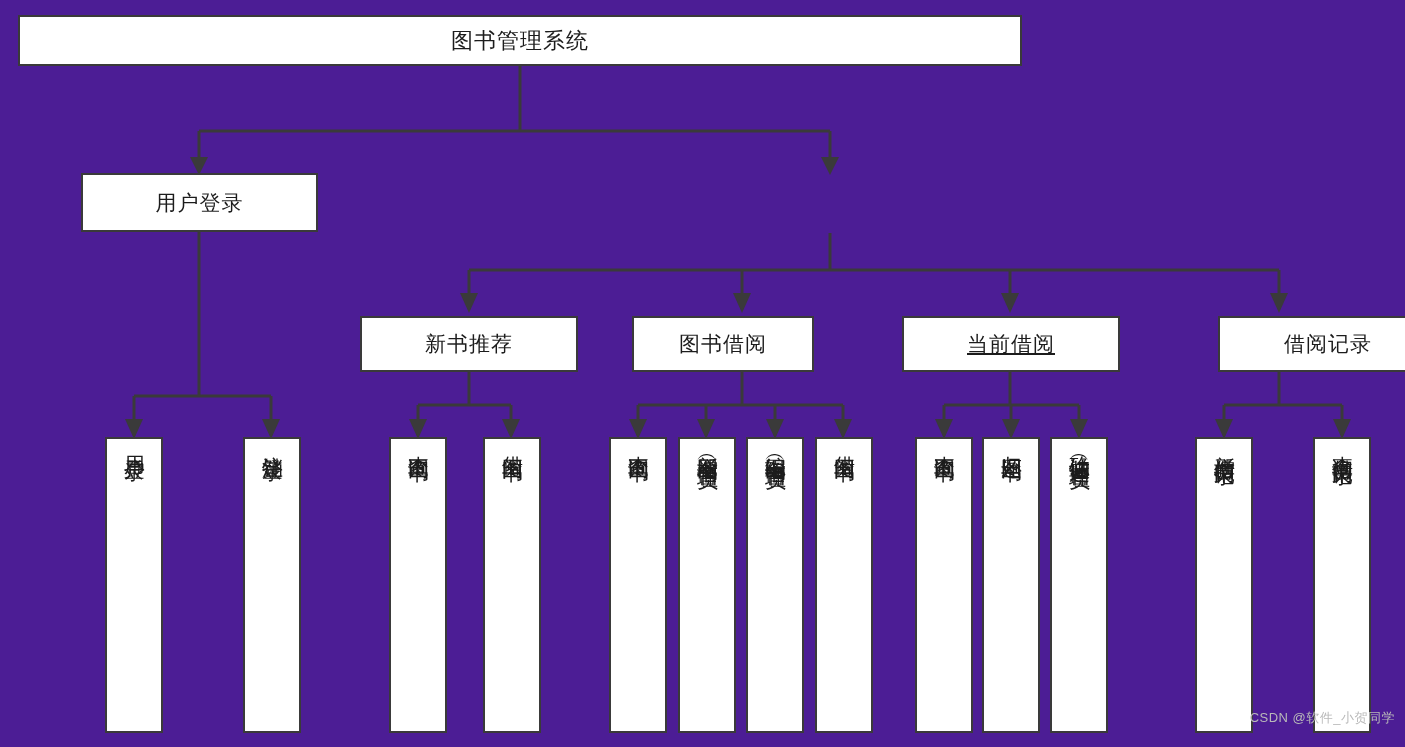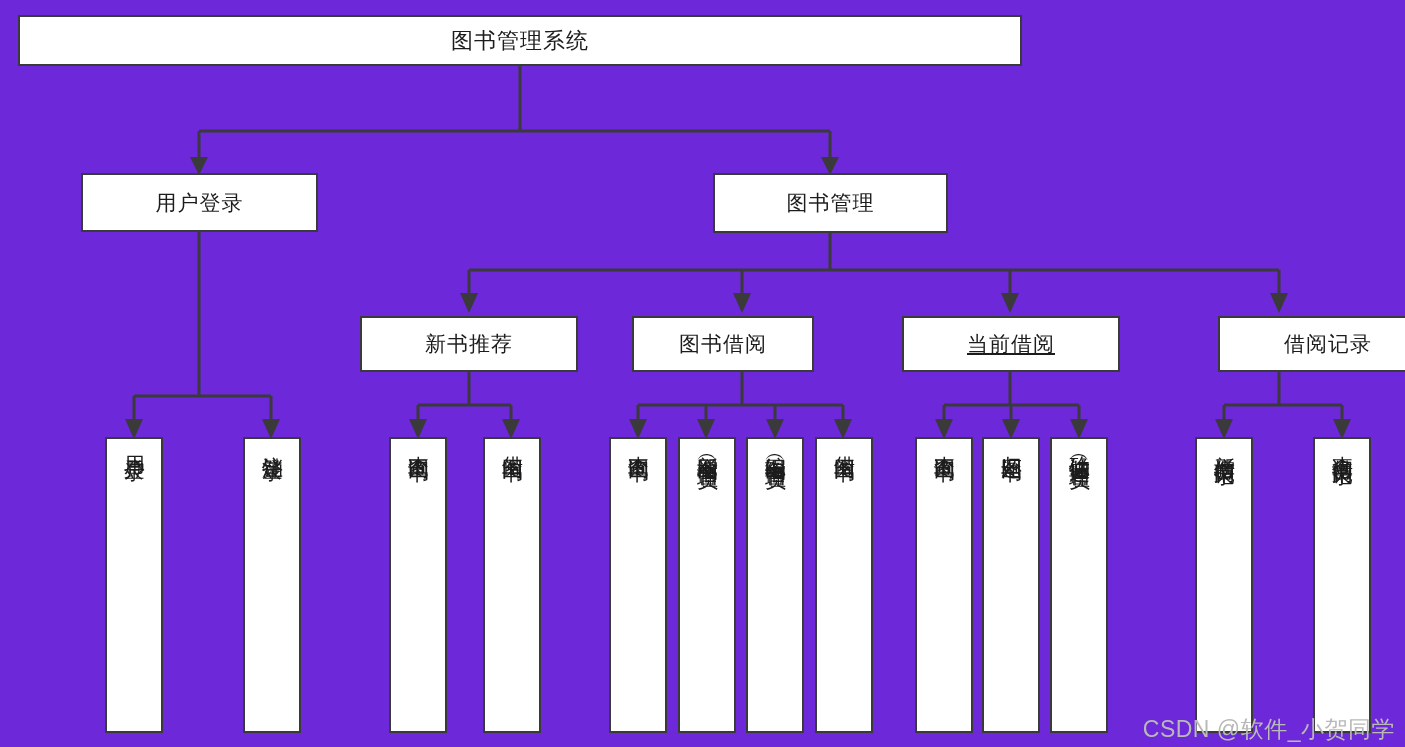--- a/index.html
+++ b/index.html
@@ -5,21 +5,21 @@
 <style>
   html,body{margin:0;padding:0;background:#ffffff;}
   body{
     font-family:"Liberation Sans","DejaVu Sans",sans-serif;
     -webkit-font-smoothing:antialiased;
   }
   #canvas{
     position:relative;
     width:1405px;
     height:747px;
-    background:#6d28d9;
+    background:#4c1d95;
     overflow:hidden;
   }
   
   .box{
     position:absolute;
     box-sizing:border-box;
     background:#ffffff;
     border:2px solid #3a3a3a;
     display:flex;
     align-items:center;
@@ -57,22 +57,22 @@
   #wires path, #wires line{
     stroke:#3a3a3a;
     stroke-width:3;
     fill:none;
   }
   #wires polygon{ fill:#3a3a3a; }
   
   #watermark{
     position:absolute;
     right:10px;
-    bottom:2px;
-    font-size:23px;
+    bottom:20px;
+    font-size:13px;
     color:#b9b9b9;
     white-space:nowrap;
     letter-spacing:0.5px;
   }
 </style>
 </head>
 <body>
 
 <div id="canvas">
 
@@ -139,23 +139,20 @@
     <polygon points="1333,419 1351,419 1342,439"></polygon>
   </svg>
 
   <div class="box h root" style="left:18px;top:15px;width:1004px;height:51px;">
     <span>图书管理系统</span>
   </div>
 
   <div class="box h" style="left:81px;top:173px;width:237px;height:59px;">
     <span>用户登录</span>
   </div>
-  <div class="box h" style="left:713px;top:173px;width:235px;height:60px;">
-    <span>图书管理</span>
-  </div>
 
   <div class="box h" style="left:360px;top:316px;width:218px;height:56px;justify-content:center;">
     <span>新书推荐</span>
   </div>
   <div class="box h" style="left:632px;top:316px;width:182px;height:56px;">
     <span>图书借阅</span>
   </div>
   <div class="box h" style="left:902px;top:316px;width:218px;height:56px;text-decoration:underline;">
     <span>当前借阅</span>
   </div>

